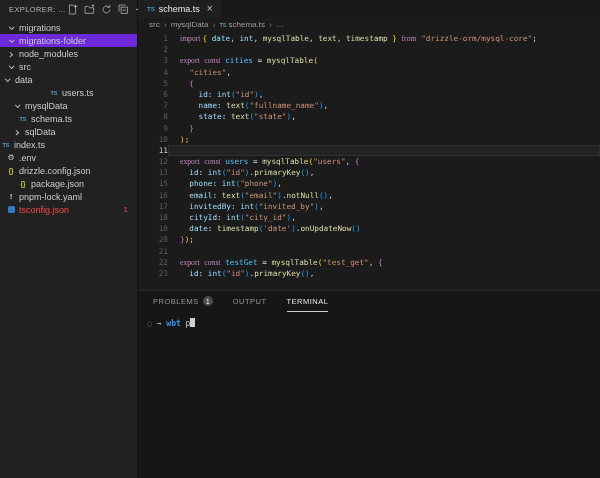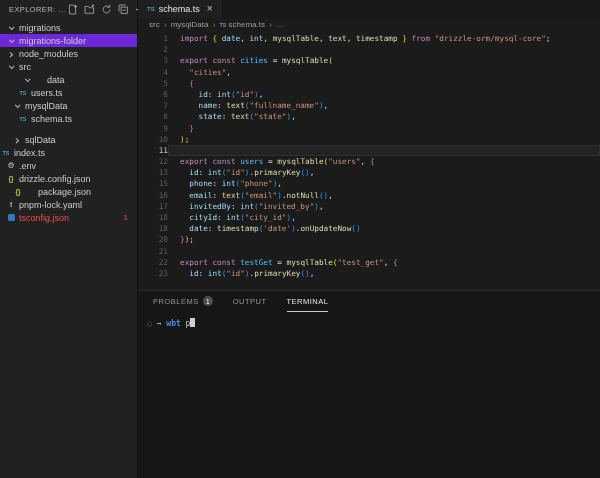--- a/index.html
+++ b/index.html
@@ -41,21 +41,21 @@
   .bc-sep{ color:#6f6f6f; font-size:9px; }
   .bc-item{ display:inline-flex; align-items:center; gap:2px; cursor:pointer; }
   .bc-item .bc-ts{ font-size:5.5px; }
   
   .editor{ flex:1; background:#1b1b1b; overflow:hidden; padding-top:2px; cursor:text; }
   .code-line{ height:11.2px; line-height:11.2px; display:flex; white-space:pre; font-family:"DejaVu Sans Mono", monospace; font-size:7.7px; }
   .ln{ width:30px; flex:none; text-align:right; color:#5d5d5d; }
   .lt{ flex:1; padding-left:12px; }
   .code-line.active .ln{ color:#c6c6c6; }
   .code-line.active .lt{ background:rgba(255,255,255,0.035); box-shadow:inset 0 0 0 1px #303030; }
-  .tk-kw{ color:#c586c0; } .tk-fn{ color:#dcdcaa; } .tk-vb{ color:#9cdcfe; }
+  .tk-kw{ color:#c586c0;font-family:Liberation Serif, serif; } .tk-fn{ color:#dcdcaa; } .tk-vb{ color:#9cdcfe; }
   .tk-cn{ color:#4fc1ff; } .tk-str{ color:#ce9178; } .tk-pun{ color:#d4d4d4; }
   .tk-b1{ color:#ffd700; } .tk-b2{ color:#da70d6; } .tk-b3{ color:#179fff; }
   
   .panel{ height:188px; flex:none; background:#161616; border-top:1px solid #2b2b2b; display:flex; flex-direction:column; }
   .panel-tabs{ height:21px; flex:none; display:flex; align-items:center; gap:20px; padding-left:15px; }
   .panel-tab{ font-size:7.5px; letter-spacing:.5px; color:#969696; display:inline-flex; align-items:center; gap:4px; height:100%; line-height:21px; border-bottom:1px solid transparent; cursor:pointer; }
   .panel-tab.active{ color:#e7e7e7; border-bottom-color:#cccccc; }
   .panel-badge{ width:10px; height:10px; border-radius:50%; background:#4d4d4d; color:#ffffff; font-size:6.5px; display:inline-flex; align-items:center; justify-content:center; letter-spacing:0; }
   .terminal{ flex:1; padding:6px 0 0 9px; font-family:"DejaVu Sans Mono", monospace; font-size:8px; cursor:text; }
   .t-dim{ color:#5f5f5f; } .t-arrow{ color:#c0c0c0; } .t-dir{ color:#3b8eea; font-weight:bold; } .t-plain{ color:#cccccc; }
@@ -122,59 +122,59 @@
             <i class="chev right"></i>
           </span>
           <span class="tree-label">node_modules</span>
         </div>
         <div class="tree-row" style="padding-left: 5px;">
           <span class="slot">
             <i class="chev down"></i>
           </span>
           <span class="tree-label">src</span>
         </div>
-        <div class="tree-row" style="padding-left: 21px; gap: 12px;">
+        <div class="tree-row" style="padding-left: 1px;">
           <span class="slot">
             <i class="chev down"></i>
           </span>
           <span class="tree-label">data</span>
         </div>
-        <div class="tree-row" style="padding-left: 17px;">
+        <div class="tree-row" style=" margin-left: 48px;">
           <span class="slot fi-ts">TS</span>
           <span class="tree-label">users.ts</span>
         </div>
         <div class="tree-row" style="padding-left: 11px;">
           <span class="slot">
             <i class="chev down"></i>
           </span>
           <span class="tree-label">mysqlData</span>
         </div>
         <div class="tree-row" style="padding-left: 17px;">
           <span class="slot fi-ts">TS</span>
           <span class="tree-label">schema.ts</span>
         </div>
-        <div class="tree-row" style="padding-left: 11px; margin-top: 8px;">
+        <div class="tree-row" style="padding-left: 11px;">
           <span class="slot">
             <i class="chev right"></i>
           </span>
           <span class="tree-label">sqlData</span>
         </div>
         <div class="tree-row" style="">
           <span class="slot fi-ts">TS</span>
           <span class="tree-label">index.ts</span>
         </div>
         <div class="tree-row" style="padding-left: 5px;">
           <span class="slot fi-gear">⚙</span>
           <span class="tree-label">.env</span>
         </div>
         <div class="tree-row" style="padding-left: 5px;">
           <span class="slot fi-braces">{}</span>
           <span class="tree-label">drizzle.config.json</span>
         </div>
-        <div class="tree-row" style="padding-left: 12px; gap: 12px;">
+        <div class="tree-row" style="padding-left: 17px;">
           <span class="slot fi-braces">{}</span>
           <span class="tree-label">package.json</span>
         </div>
         <div class="tree-row" style="padding-left: 5px;">
           <span class="slot fi-excl">!</span>
           <span class="tree-label">pnpm-lock.yaml</span>
         </div>
         <div class="tree-row" style="padding-left: 5px;">
           <span class="slot">
             <i class="tsconfig-sq"></i>

